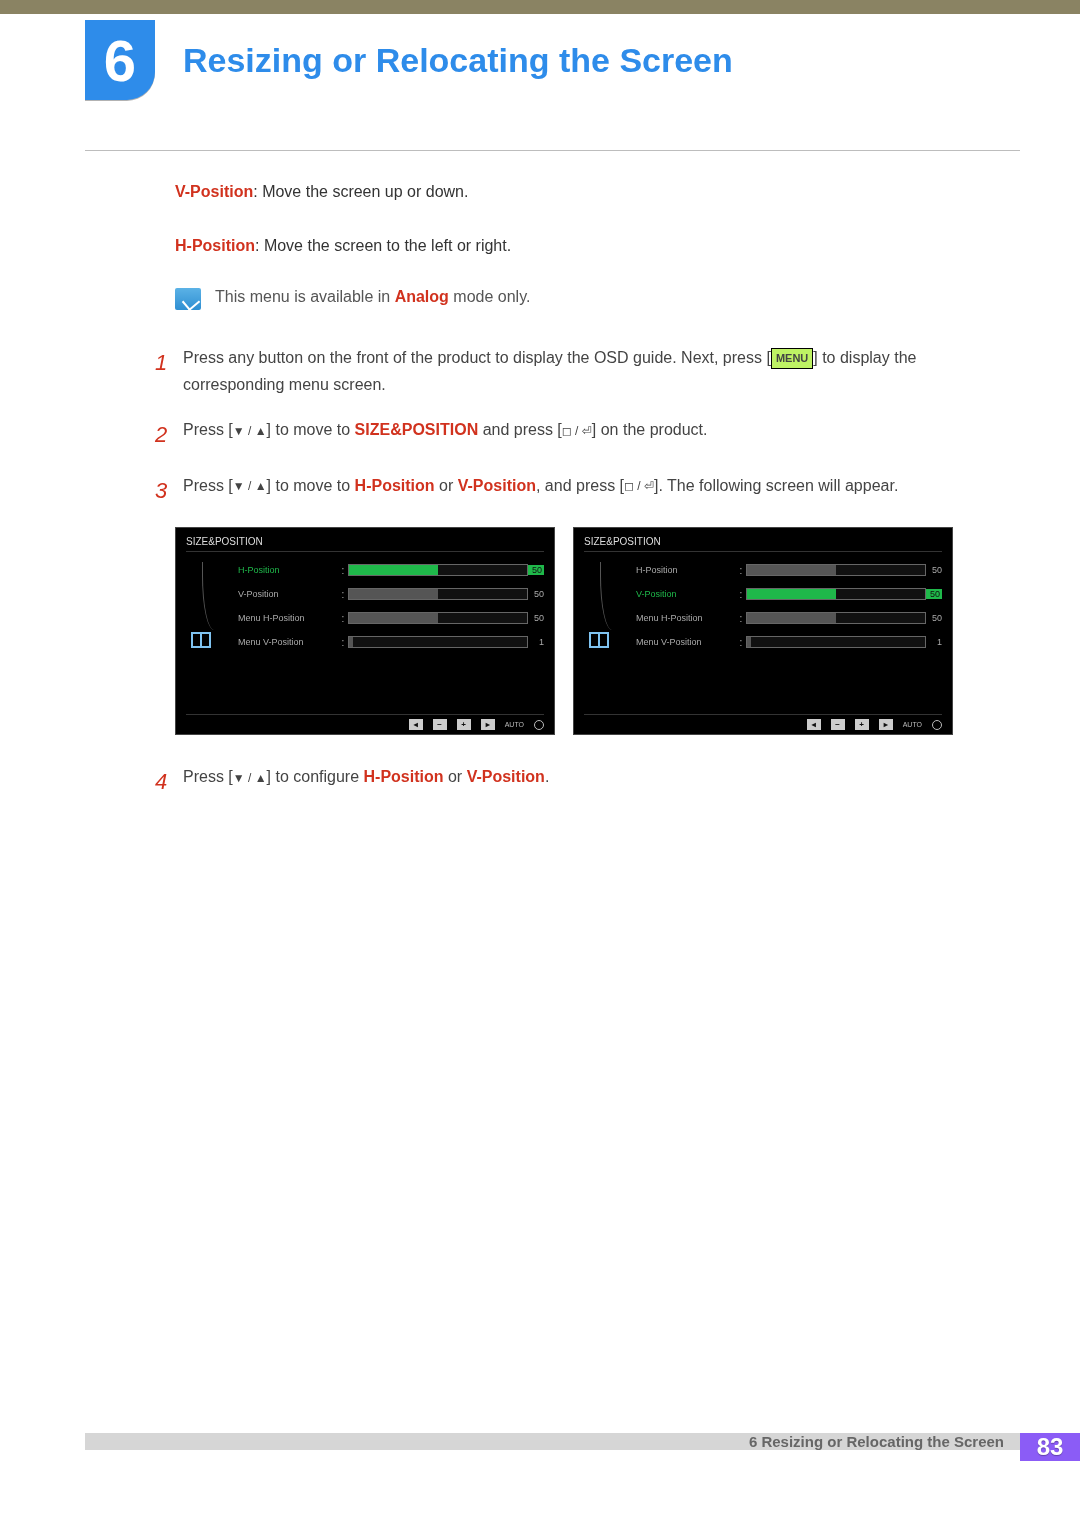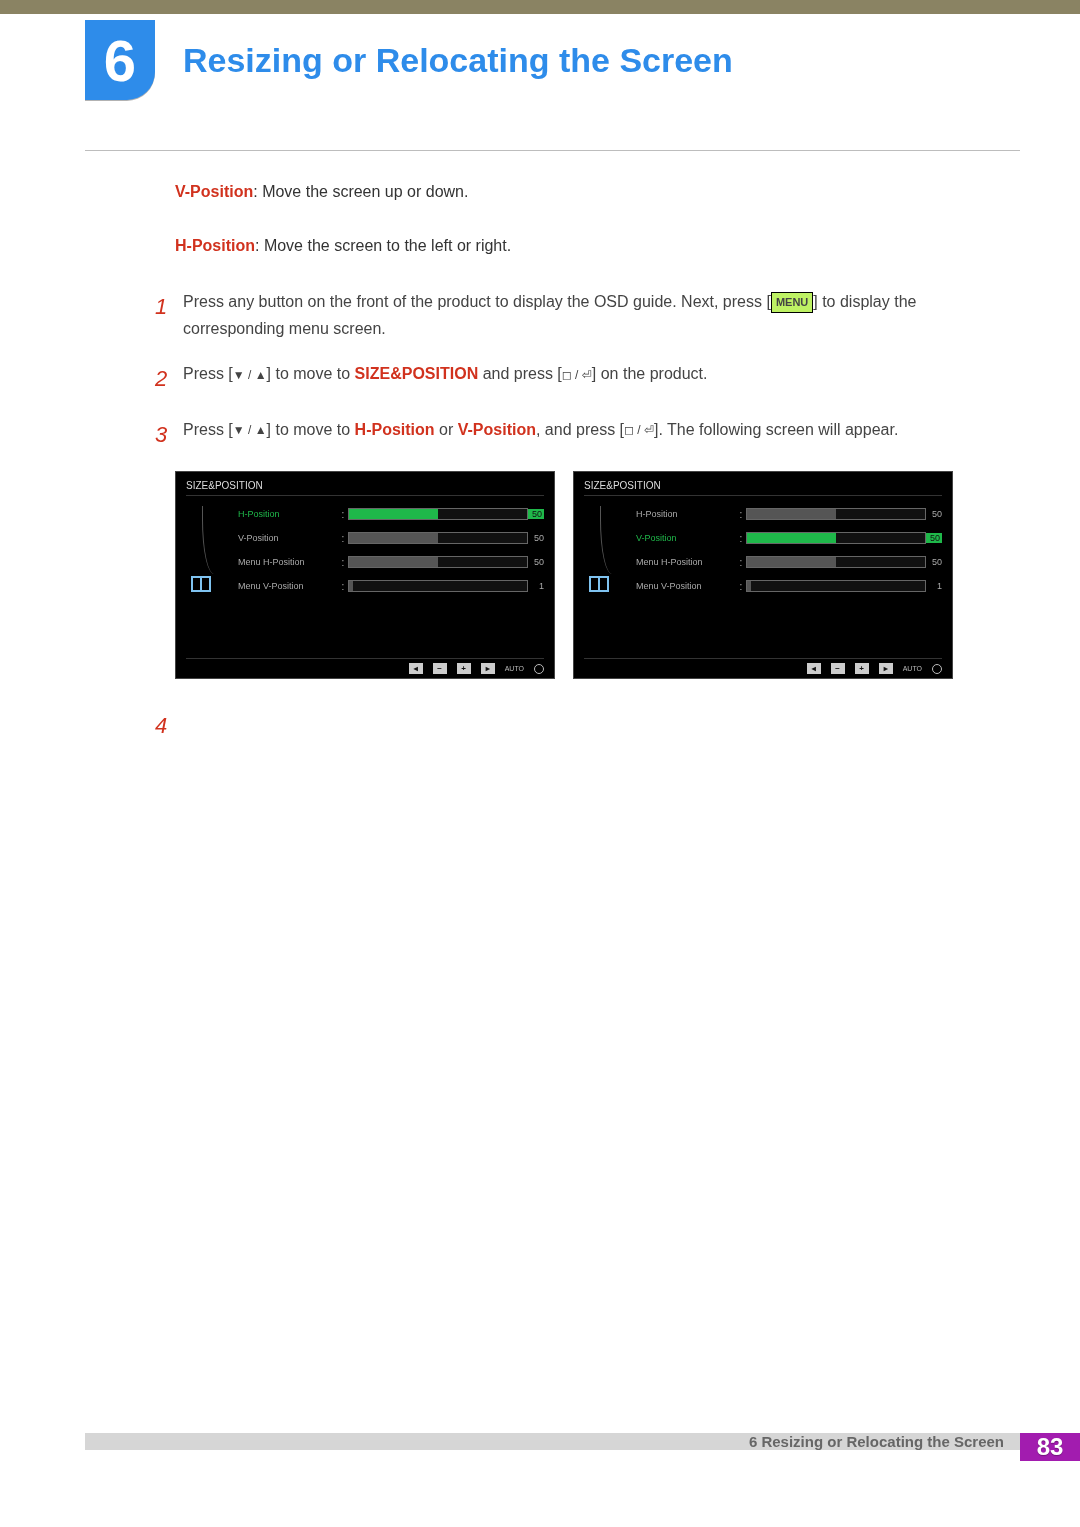--- a/index.html
+++ b/index.html
@@ -193,21 +193,21 @@
   }
   .footer-label {
     flex:1;
     background:#d6d6d6;
     display:flex; align-items:center; justify-content:flex-end;
     padding-right: 16px;
     font-size: 15px; color:#666; font-weight:bold;
   }
   .footer-page {
     width: 60px;
-    background:#a21caf;
+    background:#8b5cf6;
     color:#fff;
     display:flex; align-items:center; justify-content:center;
     font-size: 24px; font-weight:bold;
     text-shadow:0 1px 1px rgba(0,0,0,0.3);
   }
 </style>
 </head>
 <body>
 
 <div class="top-strip"></div>
@@ -225,20 +225,26 @@
 
 
   <div class="para-block">
     <span class="term-red">V-Position</span><span>: Move the screen up or down.</span>
   </div>
 
   <div class="para-block">
     <span class="term-red">H-Position</span><span>: Move the screen to the left or right.</span>
   </div>
 
+  <div class="note-row">
+    <div class="note-icon"></div>
+    <div class="note-text">
+      <span>This menu is available in </span><span class="term-red">Analog</span><span> mode only.</span>
+    </div>
+  </div>
 
 
   <div class="step-row">
     <div class="step-num">1</div>
     <div class="step-body">
       <span>Press any button on the front of the product to display the OSD guide. Next, press [</span><span class="menu-key">MENU</span><span>] to display the corresponding menu screen.</span>
     </div>
   </div>
 
   <div class="step-row">
@@ -364,20 +370,23 @@
         <div class="osd-btn">▸</div>
         <div class="osd-foot-label">AUTO</div>
         <div class="osd-power"></div>
       </div>
     </div>
 
   </div>
 
   <div class="step-row">
     <div class="step-num">4</div>
+    <div class="step-body">
+      <span>Press [</span><span class="inline-icon">▼ / ▲</span><span>] to configure </span><span class="term-red">H-Position</span><span> or </span><span class="term-red">V-Position</span><span>.</span>
+    </div>
   </div>
 
 </div>
 
 <div class="footer-band">
   <div class="footer-label">6 Resizing or Relocating the Screen</div>
   <div class="footer-page">83</div>
 </div>
 
 </body></html>

